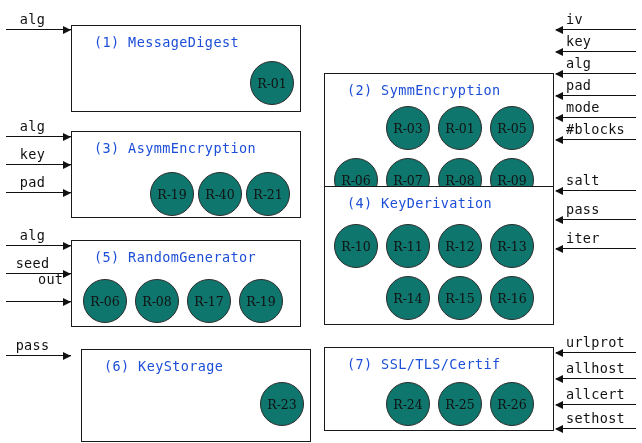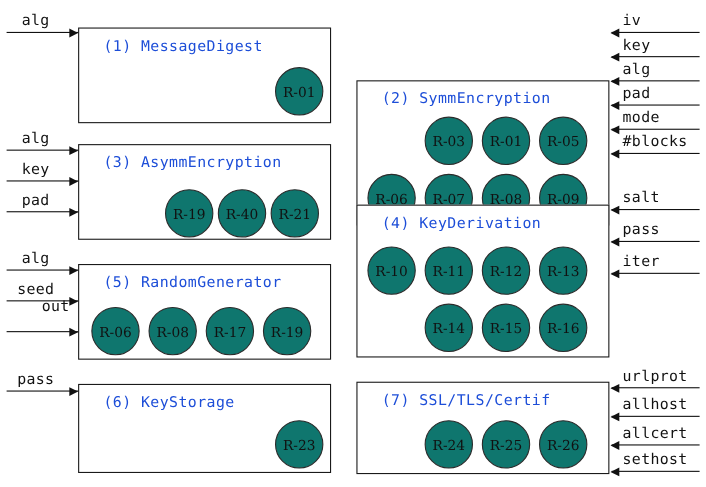--- a/index.html
+++ b/index.html
@@ -155,21 +155,21 @@
     </div>
     <div class="arrow-line" style="left: 6px; top: 245px; width: 65px;"></div>
     <div class="arrow-head to-right" style="top: 241.5px; left: 63px;"></div>
     <div class="port-label" style="top: 227px; left: 0px; width: 65px; text-align: center;">alg</div>
     <div class="arrow-line" style="left: 6px; top: 273px; width: 65px;"></div>
     <div class="arrow-head to-right" style="top: 269.5px; left: 63px;"></div>
     <div class="port-label" style="top: 255px; left: 0px; width: 65px; text-align: center;">seed</div>
     <div class="arrow-line" style="left: 6px; top: 301px; width: 65px;"></div>
     <div class="arrow-head to-right" style="top: 297.5px; left: 63px;"></div>
     <div class="port-label" style="top: 271px; left: 0px; width: 65px; text-align: left; margin-left: 38px;">out</div>
-    <div class="module-box" style="left: 71px; top: 349px; width: 230px; height: 81px;">
+    <div class="module-box" style="left: 81px; top: 349px; width: 230px; height: 93px;">
       <div class="module-title">(6) KeyStorage</div>
       <div class="req-circle" style="left: 178px; top: 32px; width: 44px; height: 44px;">R-23</div>
     </div>
     <div class="arrow-line" style="left: 6px; top: 355px; width: 65px;"></div>
     <div class="arrow-head to-right" style="top: 351.5px; left: 63px;"></div>
     <div class="port-label" style="top: 337px; left: 0px; width: 65px; text-align: center;">pass</div>
     <div class="module-box" style="left: 324px; top: 347px; width: 230px; height: 84px;">
       <div class="module-title">(7) SSL/TLS/Certif</div>
       <div class="req-circle" style="left: 61px; top: 34px; width: 44px; height: 44px;">R-24</div>
       <div class="req-circle" style="left: 113px; top: 34px; width: 44px; height: 44px;">R-25</div>

